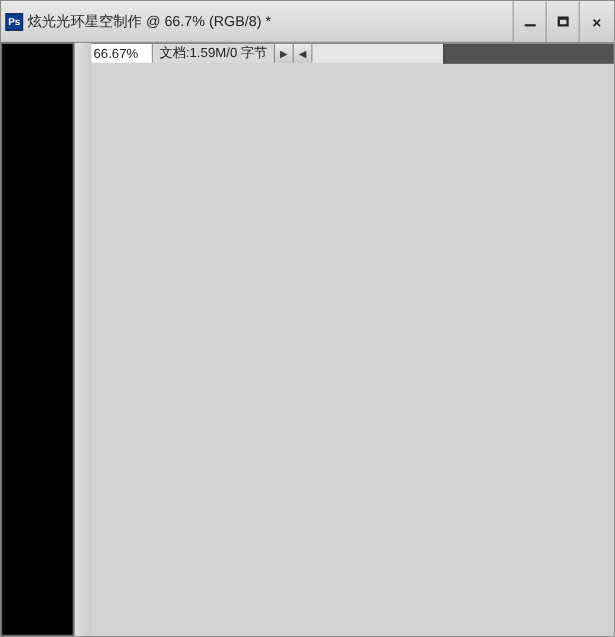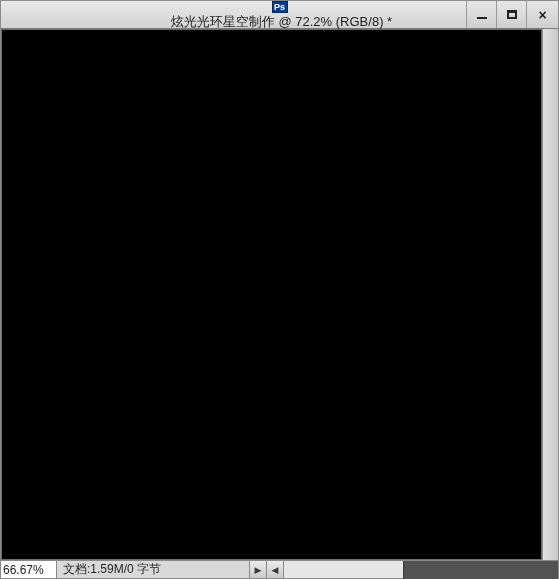--- a/index.html
+++ b/index.html
@@ -13,28 +13,27 @@
     }
     .window {
       width: 559px;
       height: 579px;
       border: 1px solid #8a8a8a;
       background: #d9d9d9;
       display: flex;
       flex-direction: column;
     }
     .titlebar {
-      height: 28px;
+      height: 38px;
       background: linear-gradient(to bottom, #e9e9e9, #d2d2d2);
       border-bottom: 1px solid #7a7a7a;
       display: flex;
       align-items: center;
       padding-left: 4px;
       position: relative;
-      flex-direction: column;
     }
     .app-icon {
       width: 16px;
       height: 16px;
       background: #0b3c8c;
       border: 1px solid #052a60;
       display: inline-flex;
       align-items: center;
       justify-content: center;
       color: #fff;
@@ -65,21 +64,21 @@
       background: linear-gradient(to bottom, #e6e6e6, #cfcfcf);
       cursor: pointer;
     }
     .win-btn:last-child { width: 32px; }
     .min-line { width: 10px; height: 0; border-top: 2px solid #222; margin-top: 6px; }
     .max-box { width: 10px; height: 9px; border: 2px solid #222; border-top-width: 3px; }
     .x-mark { font-size: 14px; font-weight: bold; color: #222; line-height: 1; font-family: Arial; }
     .workspace {
       flex: 1;
       display: flex;
-      flex-direction: column;
+      flex-direction: row;
       background: #d3d3d3;
       position: relative;
     }
     .canvas-area {
       flex: 1;
       display: flex;
       position: relative;
     }
     .canvas {
       flex: 1;
@@ -141,21 +140,21 @@
   </style>
 </head>
 <body>
 
 <div class="window">
   <div class="titlebar">
     <span class="app-icon">Ps</span>
     <span class="title-text">
       <span>炫光光环星空制作</span>
       <span> @ </span>
-      <span>72.2%</span>
+      <span>66.7%</span>
       <span>(</span><span>RGB/8</span><span>)</span>
       <span>*</span>
     </span>
     <div class="window-controls">
       <div class="win-btn">
           <div class="min-line"></div>
         </div>
       <div class="win-btn">
           <div class="max-box"></div>
         </div>

